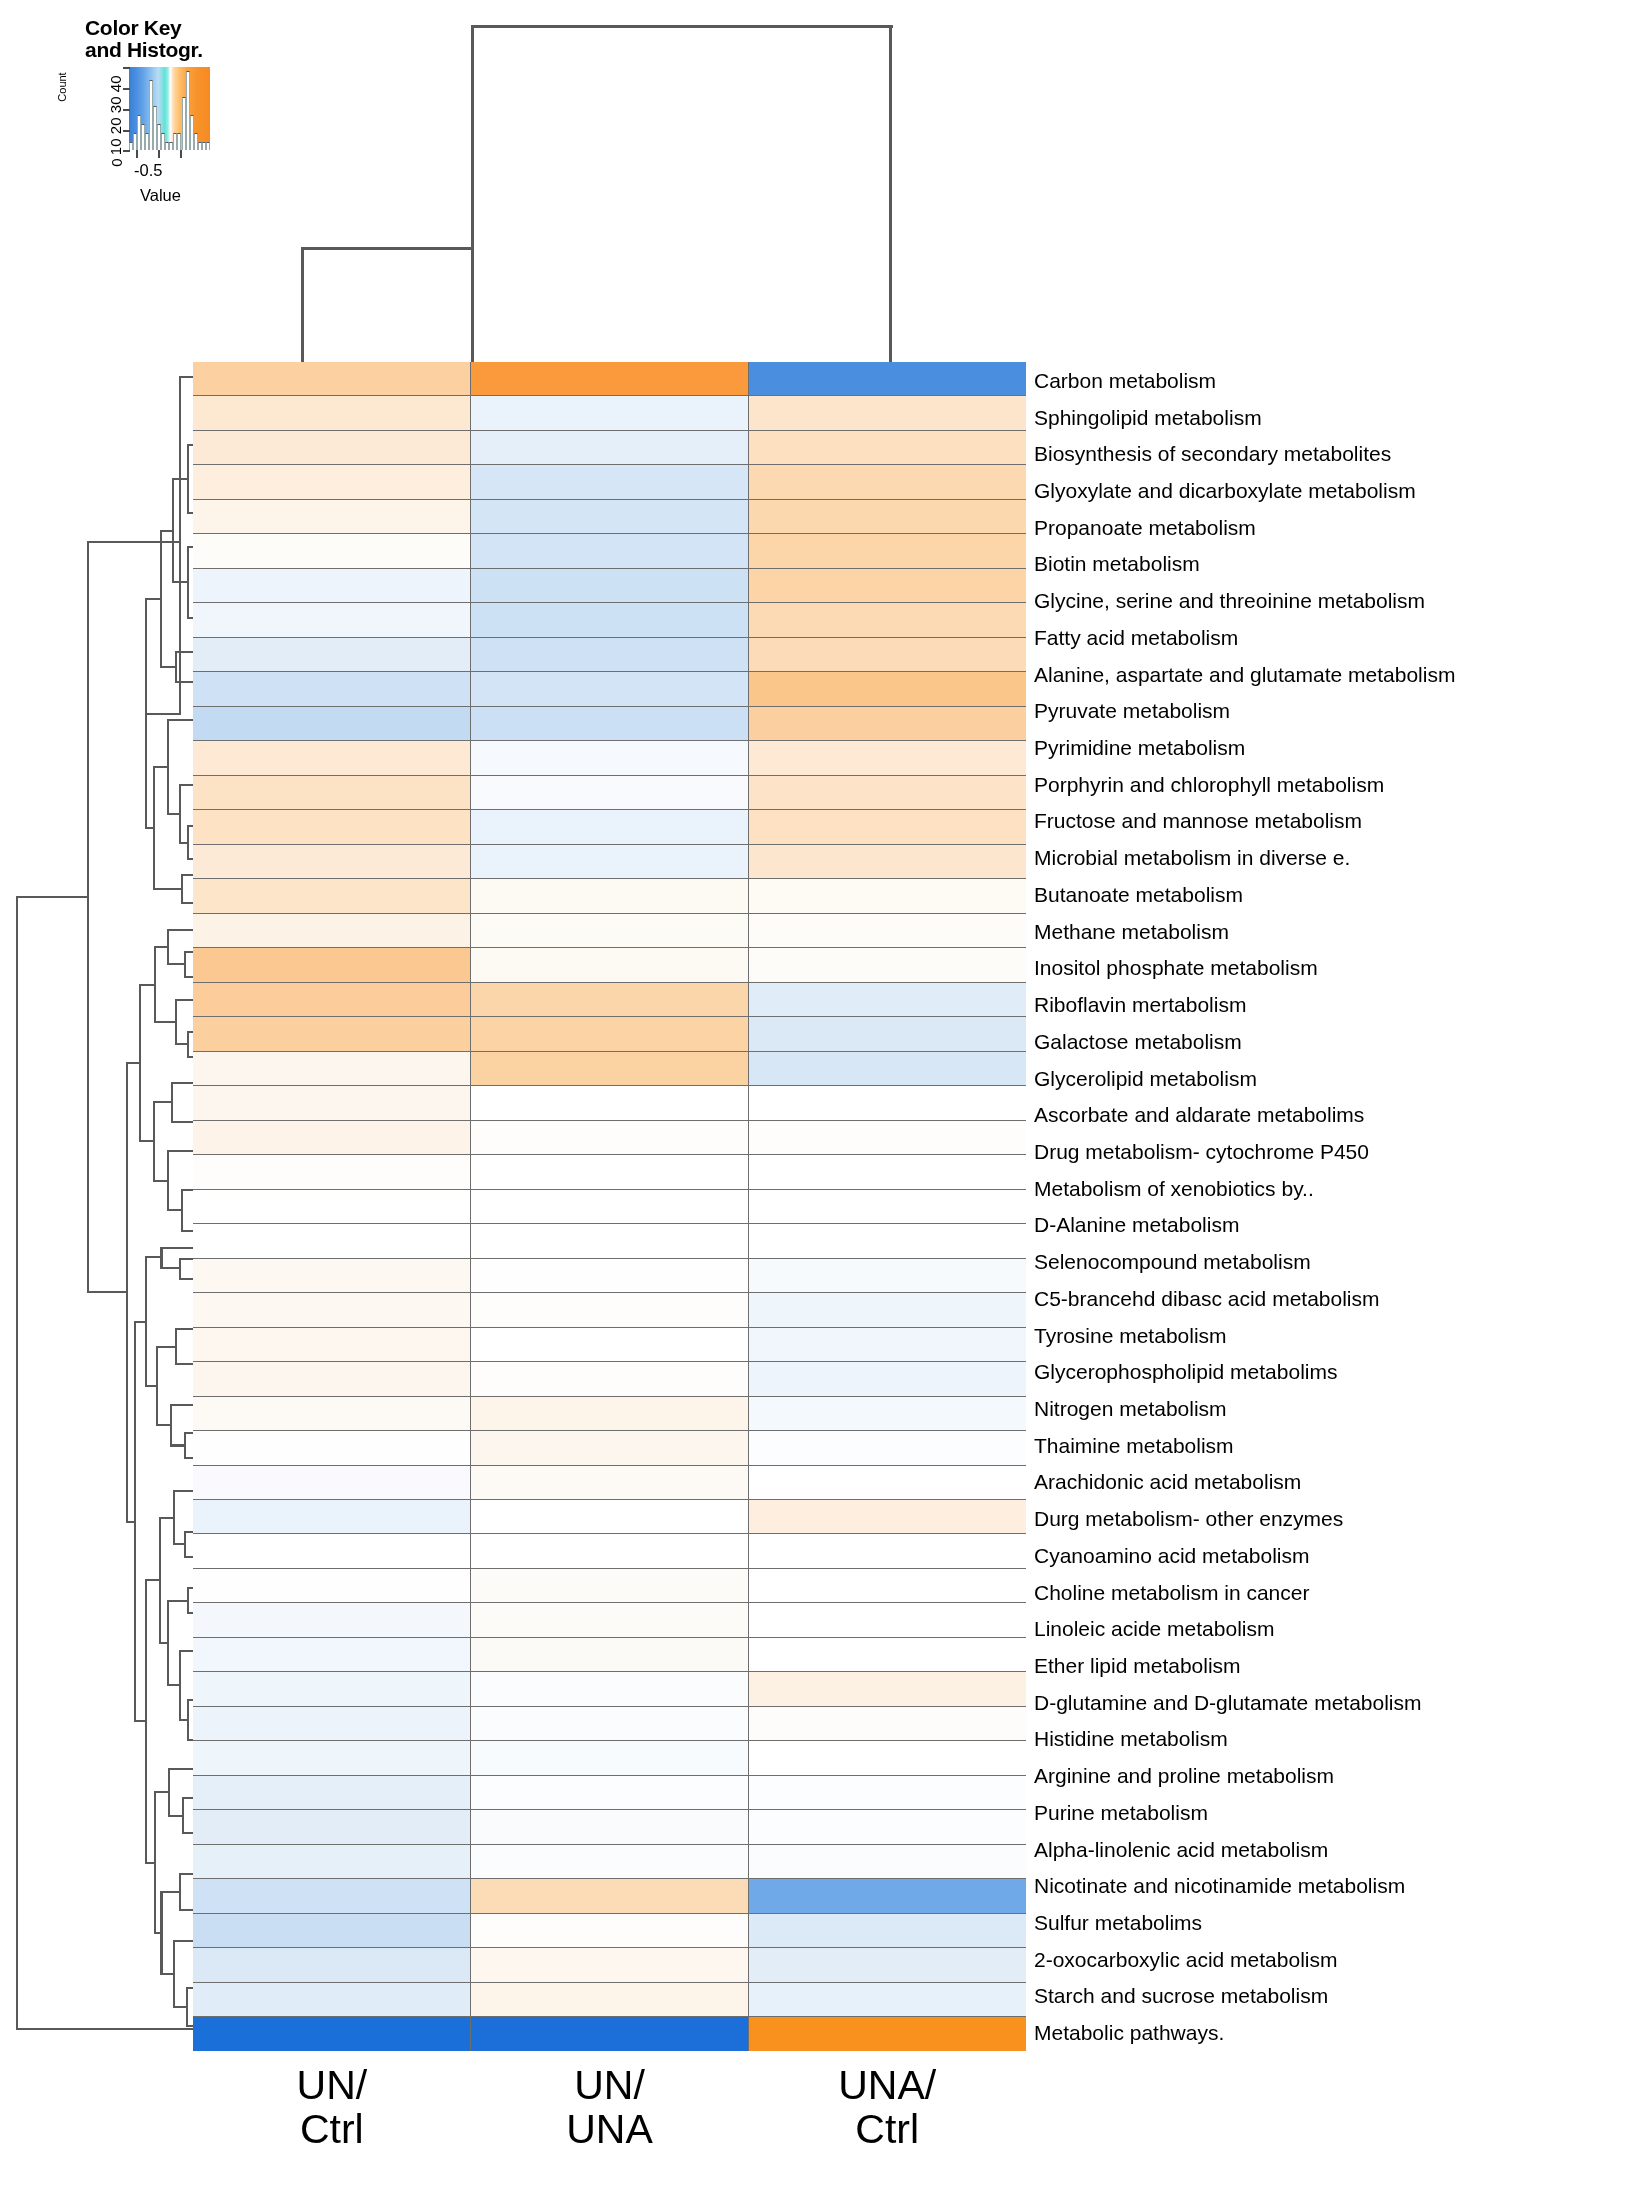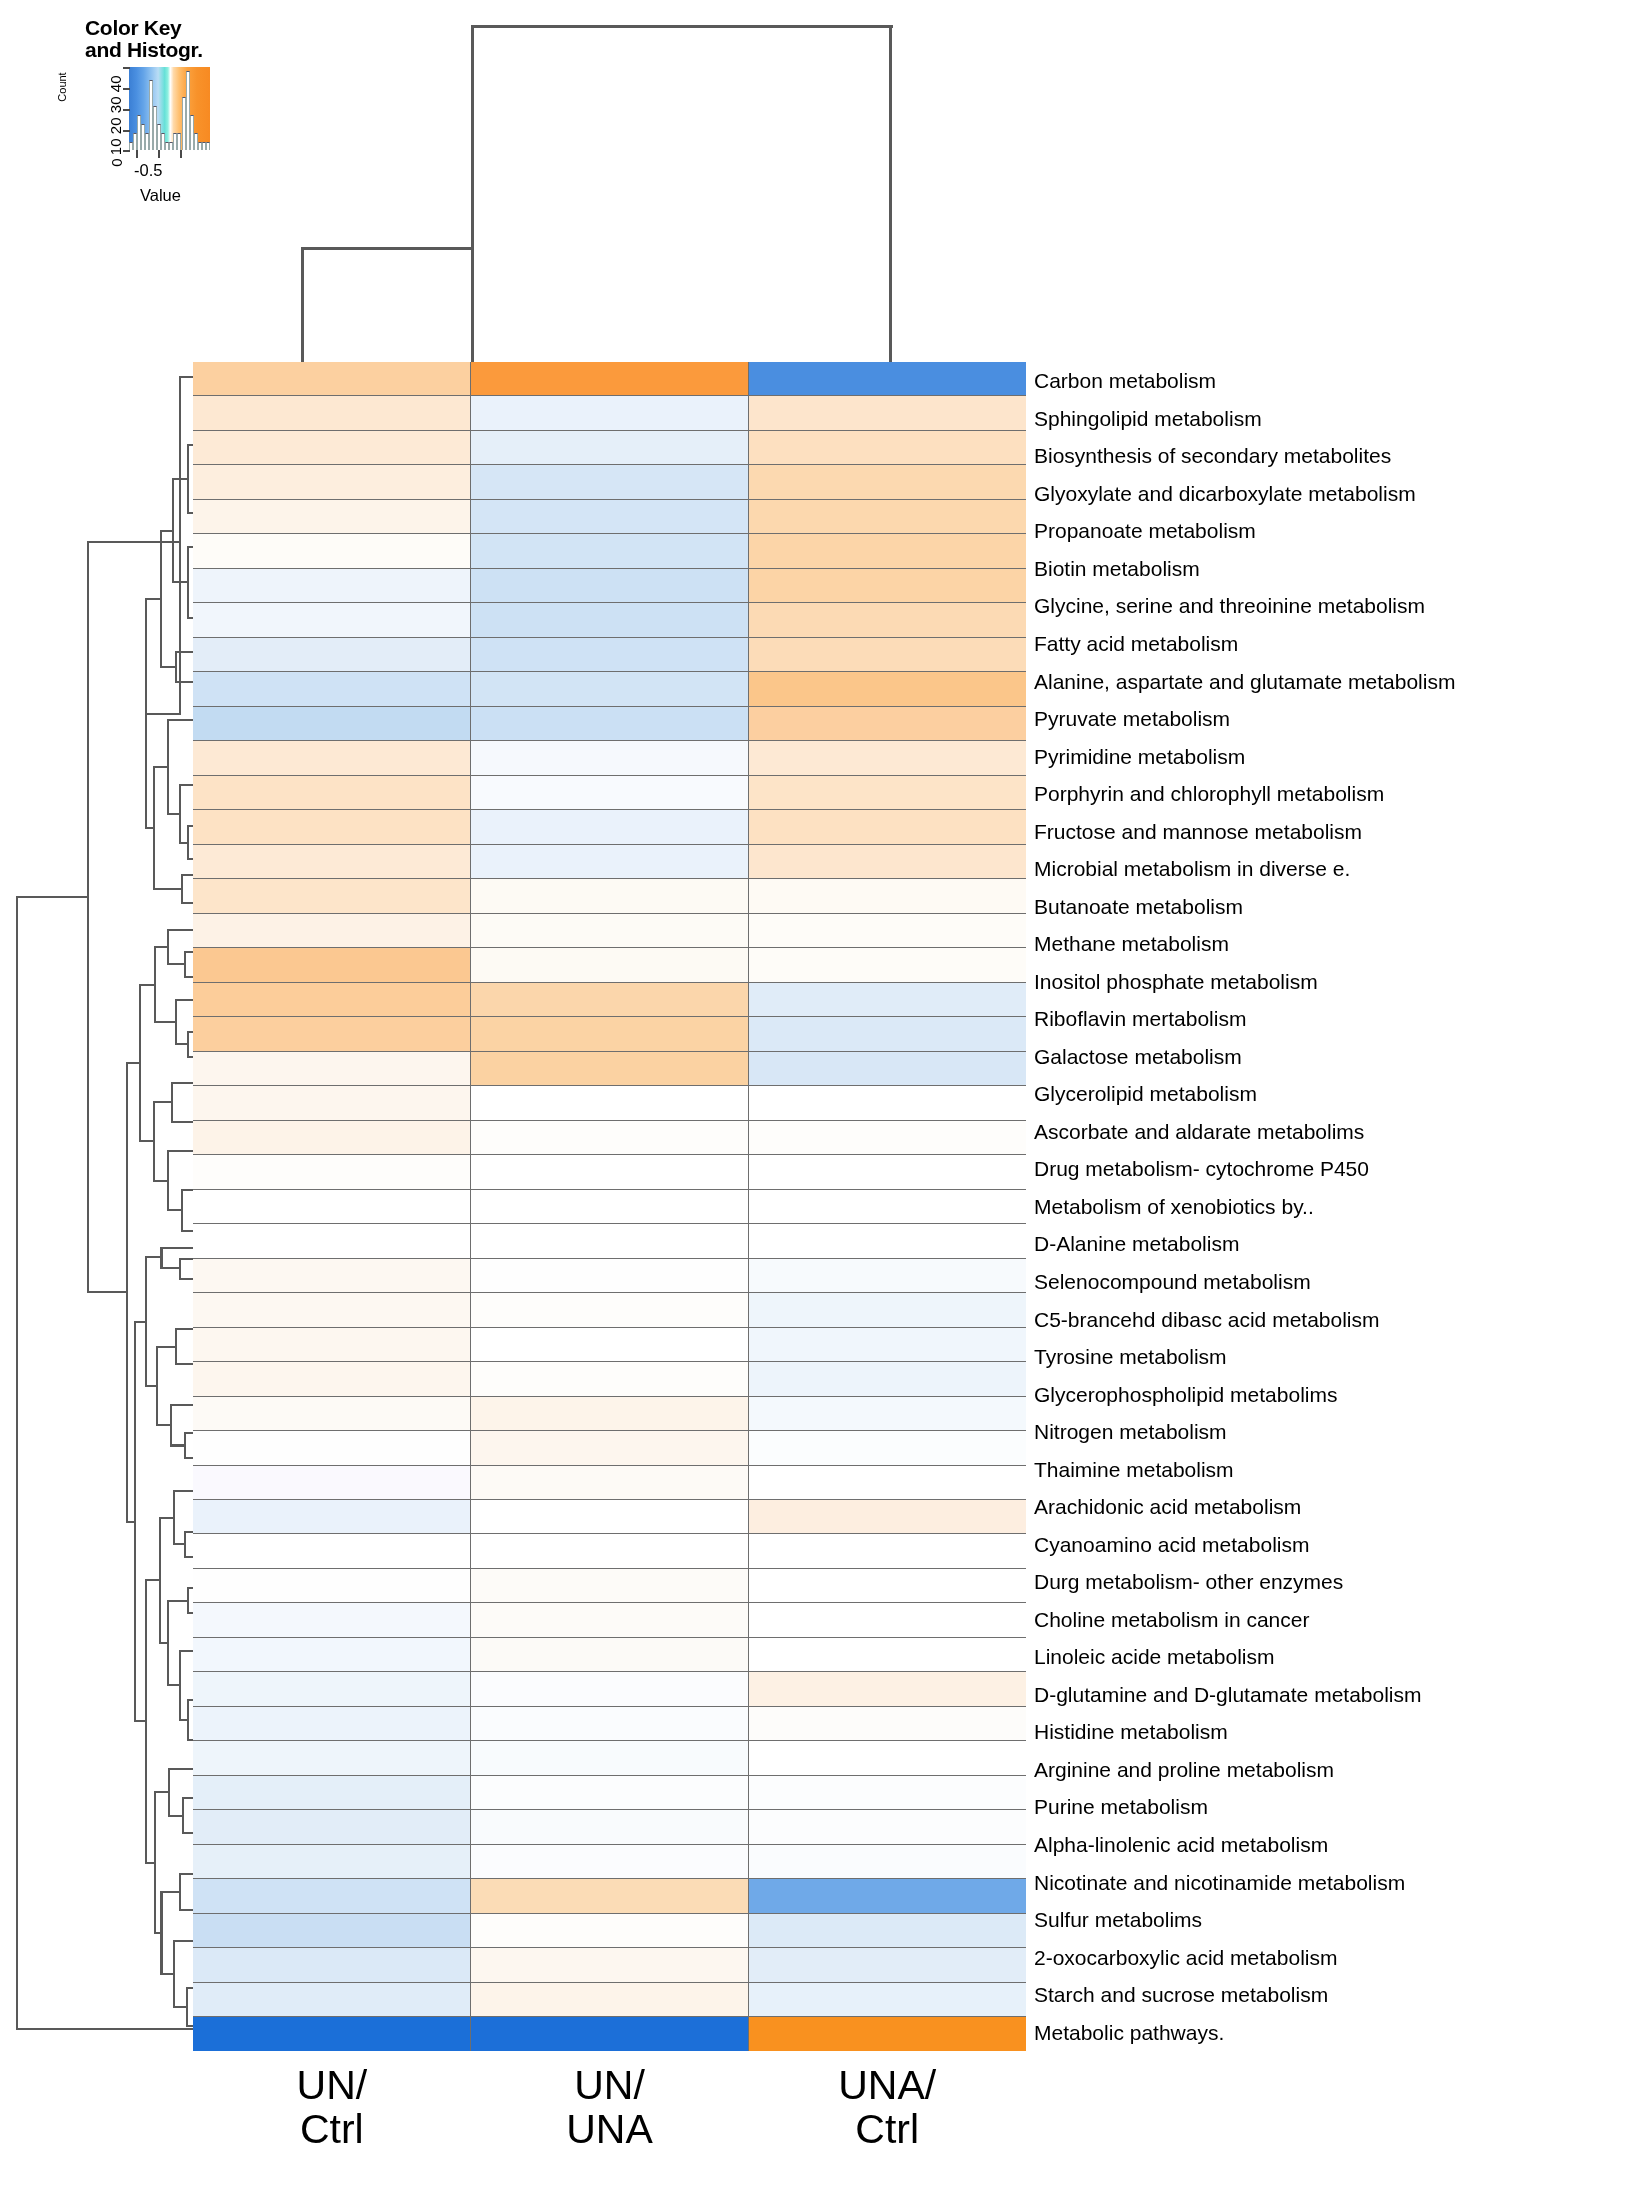--- a/index.html
+++ b/index.html
@@ -625,24 +625,25 @@
       <div class="row-label">Drug metabolism- cytochrome P450</div>
       <div class="row-label">Metabolism of xenobiotics by..</div>
       <div class="row-label">D-Alanine metabolism</div>
       <div class="row-label">Selenocompound metabolism</div>
       <div class="row-label">C5-brancehd dibasc acid metabolism</div>
       <div class="row-label">Tyrosine metabolism</div>
       <div class="row-label">Glycerophospholipid metabolims</div>
       <div class="row-label">Nitrogen metabolism</div>
       <div class="row-label">Thaimine metabolism</div>
       <div class="row-label">Arachidonic acid metabolism</div>
+      <div class="row-label">Durg metabolism- other enzymes</div>
       <div class="row-label">Cyanoamino acid metabolism</div>
-      <div class="row-label">Durg metabolism- other enzymes</div>
       <div class="row-label">Choline metabolism in cancer</div>
       <div class="row-label">Linoleic acide metabolism</div>
+      <div class="row-label">Ether lipid metabolism</div>
       <div class="row-label">D-glutamine and D-glutamate metabolism</div>
       <div class="row-label">Histidine metabolism</div>
       <div class="row-label">Arginine and proline metabolism</div>
       <div class="row-label">Purine metabolism</div>
       <div class="row-label">Alpha-linolenic acid metabolism</div>
       <div class="row-label">Nicotinate and nicotinamide metabolism</div>
       <div class="row-label">Sulfur metabolims</div>
       <div class="row-label">2-oxocarboxylic acid metabolism</div>
       <div class="row-label">Starch and sucrose metabolism</div>
       <div class="row-label">Metabolic pathways.</div>

